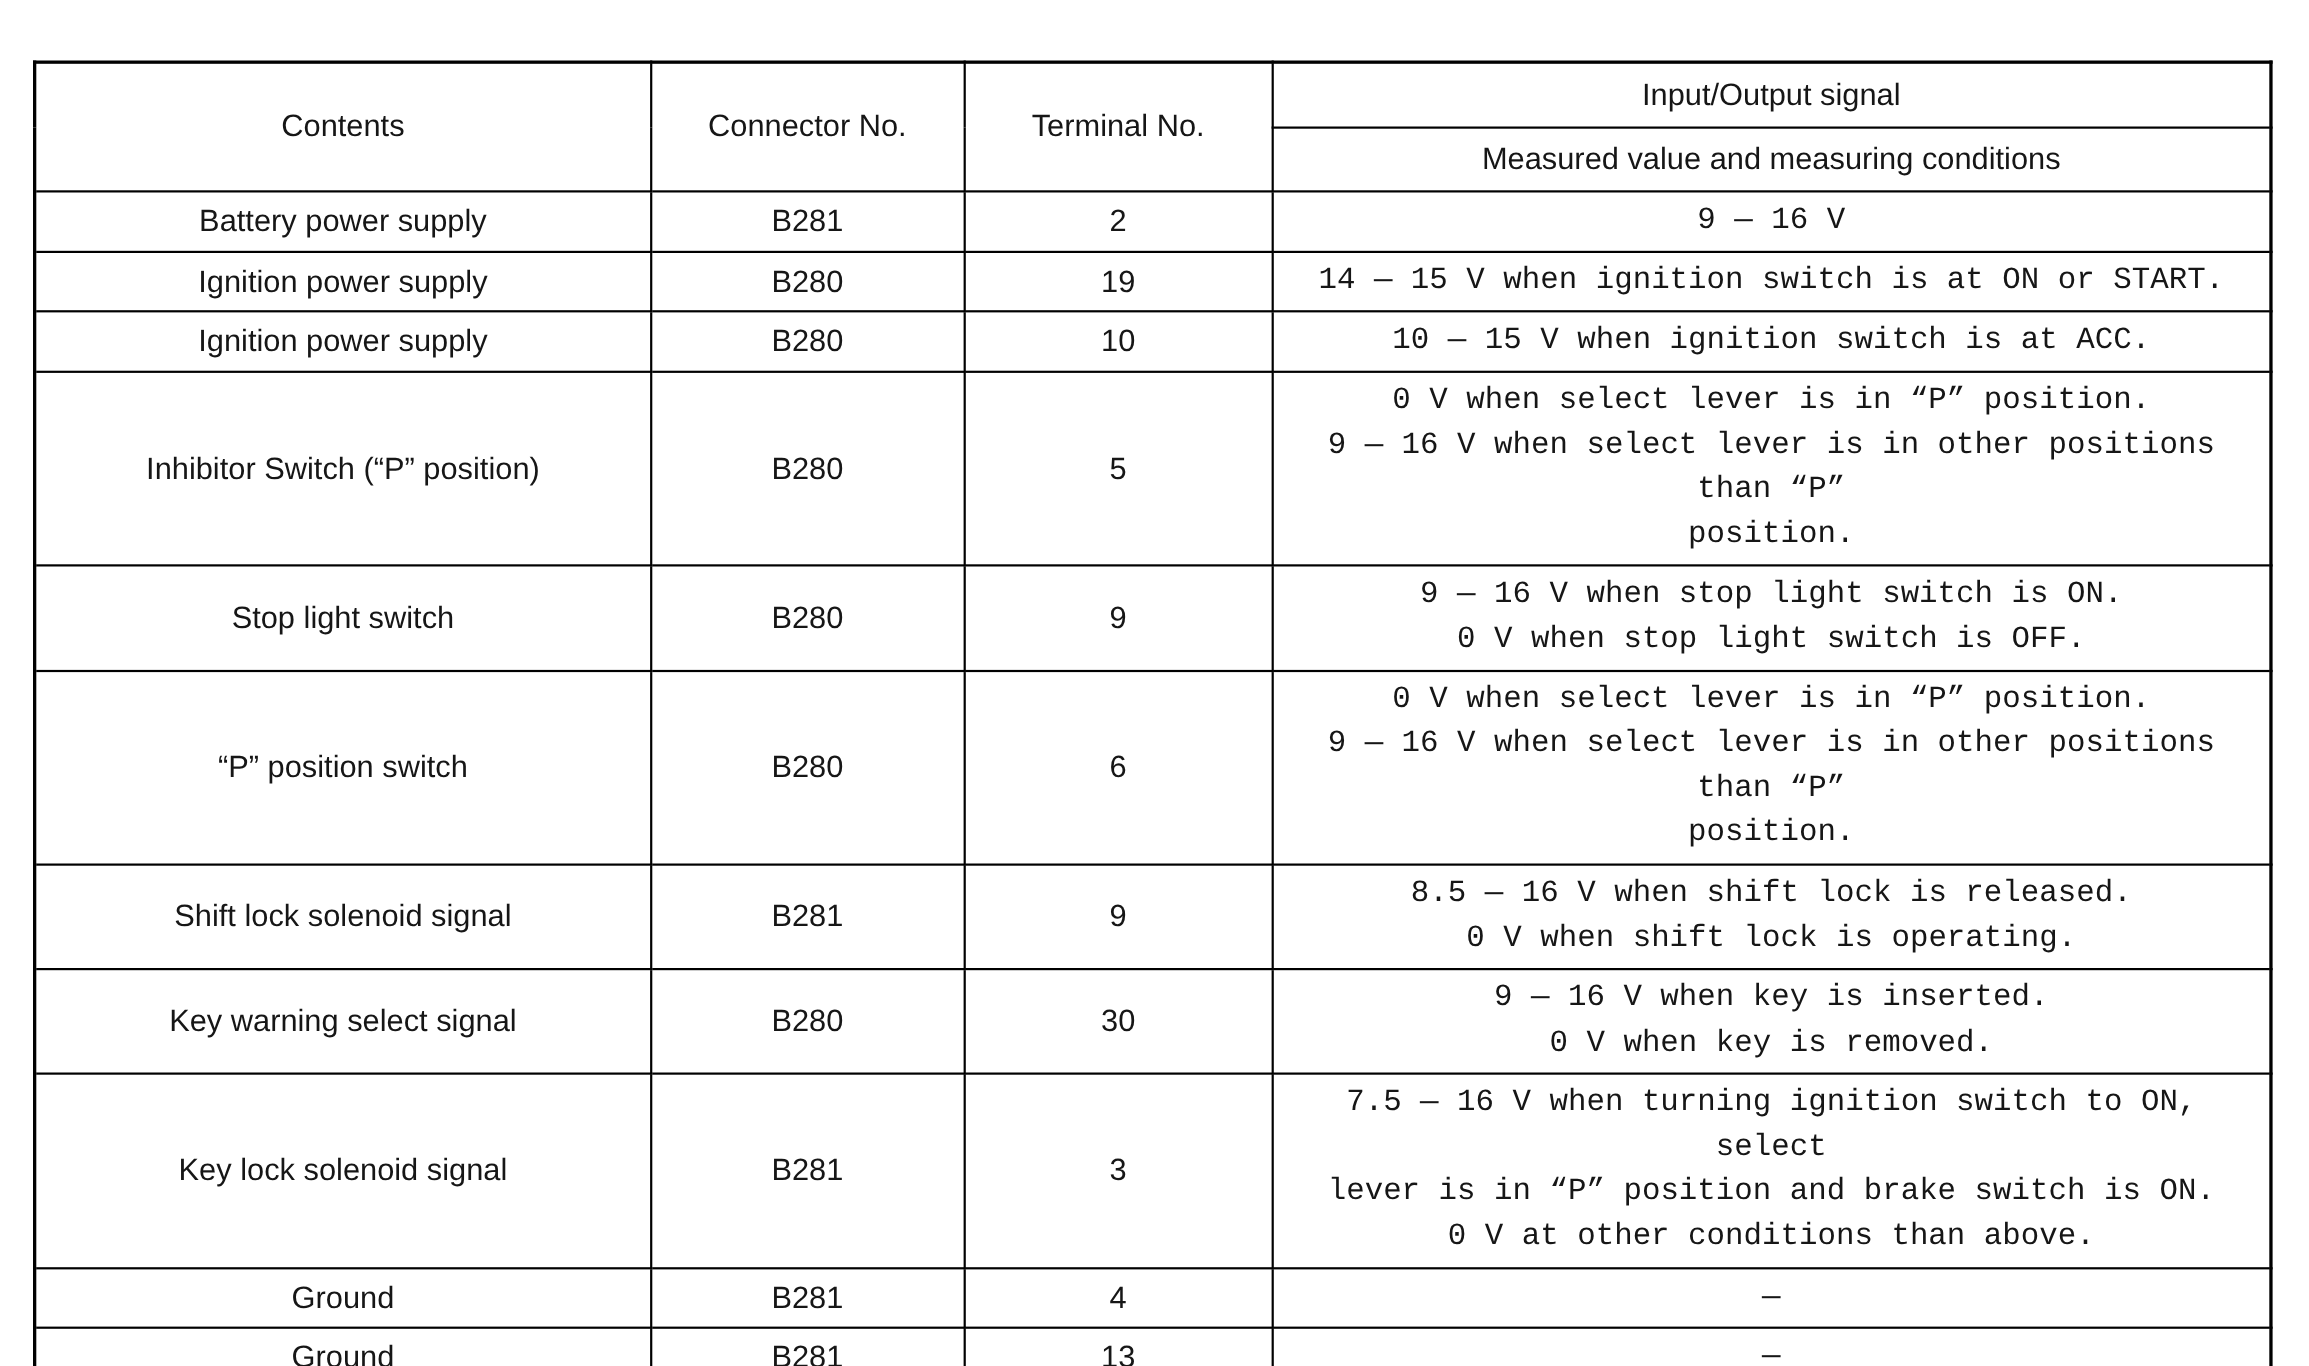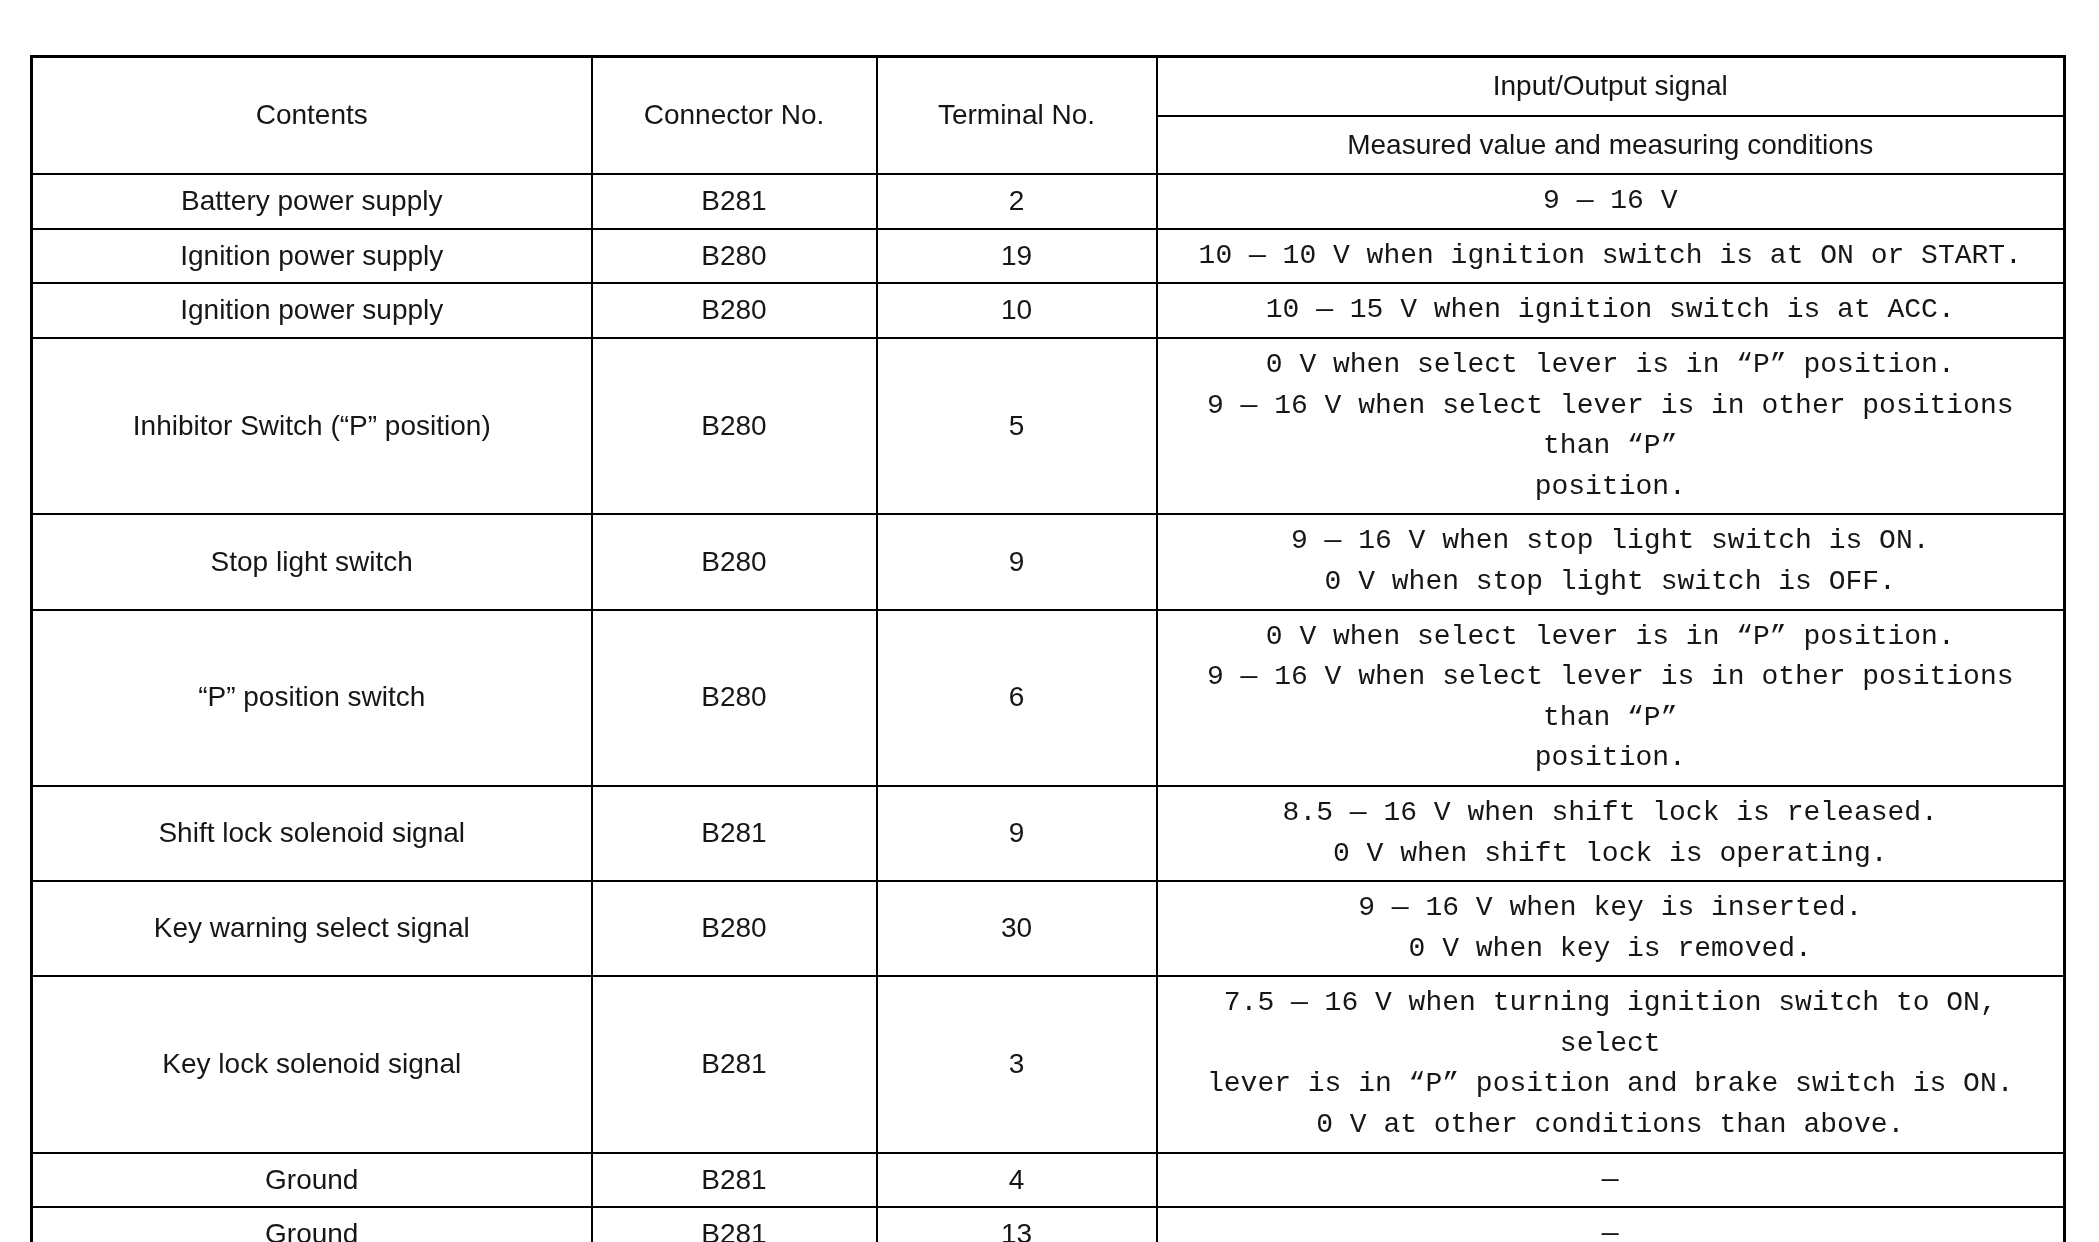--- a/index.html
+++ b/index.html
@@ -81,21 +81,21 @@
         <td class="c-contents">Battery power supply</td>
         <td class="c-connector">B281</td>
         <td class="c-terminal">2</td>
         <td class="c-signal">9 — 16 V</td>
       </tr>
 
       <tr>
         <td class="c-contents">Ignition power supply</td>
         <td class="c-connector">B280</td>
         <td class="c-terminal">19</td>
-        <td class="c-signal">10 — 10 V when ignition switch is at ON or START.</td>
+        <td class="c-signal">14 — 15 V when ignition switch is at ON or START.</td>
       </tr>
 
       <tr>
         <td class="c-contents">Ignition power supply</td>
         <td class="c-connector">B280</td>
         <td class="c-terminal">10</td>
         <td class="c-signal">10 — 15 V when ignition switch is at ACC.</td>
       </tr>
 
       <tr>

